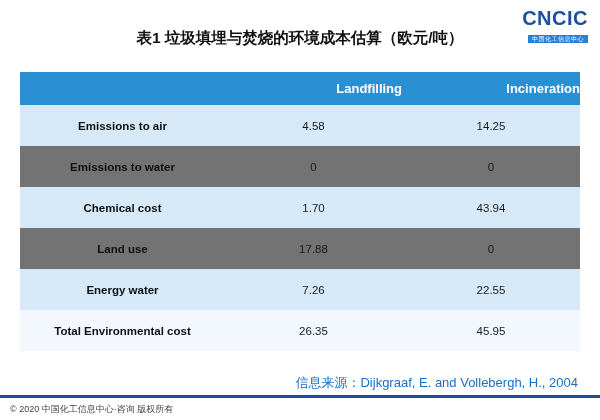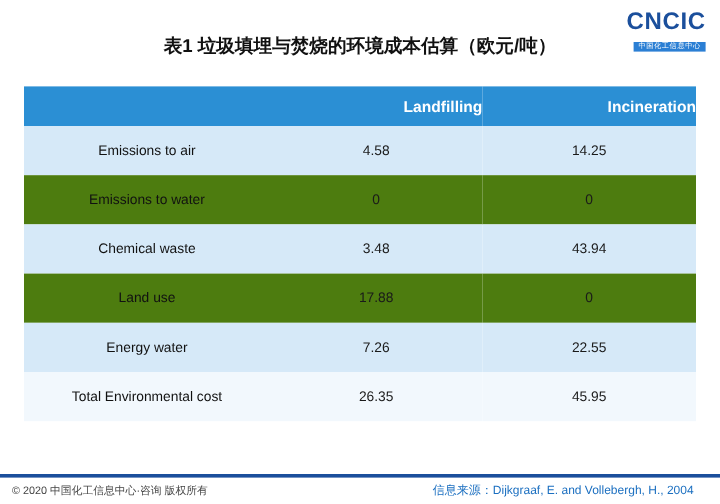--- a/index.html
+++ b/index.html
@@ -87,46 +87,45 @@
     background: #2b8fd4;
   }
   tbody td {
     height: 41px;
     font-size: 11.5px;
     text-align: center;
     vertical-align: middle;
     color: #1a1a1a;
   }
   tbody td.rowlabel {
-    font-weight: normal;
+    font-weight: bold;
     color: #111111;
   }
   tbody tr.odd td {
     background: #d6e9f8;
   }
   tbody tr.even td {
-    background: #4d7c0f;
+    background: #737373;
   }
   tbody tr.total td {
     background: #f2f8fd;
     text-align: center;
   }
   .col1 { width: 205px; }
   .col2 { width: 177px; }
   .col3 { width: 178px; }
 
   
   .source {
     position: absolute;
     top: 374px;
     right: 22px;
-    font-size: 10px;
+    font-size: 13px;
     color: #1b6fc0;
     font-family: "Liberation Sans", sans-serif;
-    margin-top: 28px;
   }
   
   .bottom-bar {
     position: absolute;
     left: 0;
     bottom: 22px;
     width: 600px;
     height: 3px;
     background: #1b4f9c;
   }
@@ -169,22 +168,22 @@
           <td class="rowlabel">Emissions to air</td>
           <td>4.58</td>
           <td>14.25</td>
         </tr>
         <tr class="even">
           <td class="rowlabel">Emissions to water</td>
           <td>0</td>
           <td>0</td>
         </tr>
         <tr class="odd">
-          <td class="rowlabel">Chemical waste</td>
-          <td>3.48</td>
+          <td class="rowlabel">Chemical cost</td>
+          <td>1.70</td>
           <td>43.94</td>
         </tr>
         <tr class="even">
           <td class="rowlabel">Land use</td>
           <td>17.88</td>
           <td>0</td>
         </tr>
         <tr class="odd">
           <td class="rowlabel">Energy water</td>
           <td>7.26</td>

